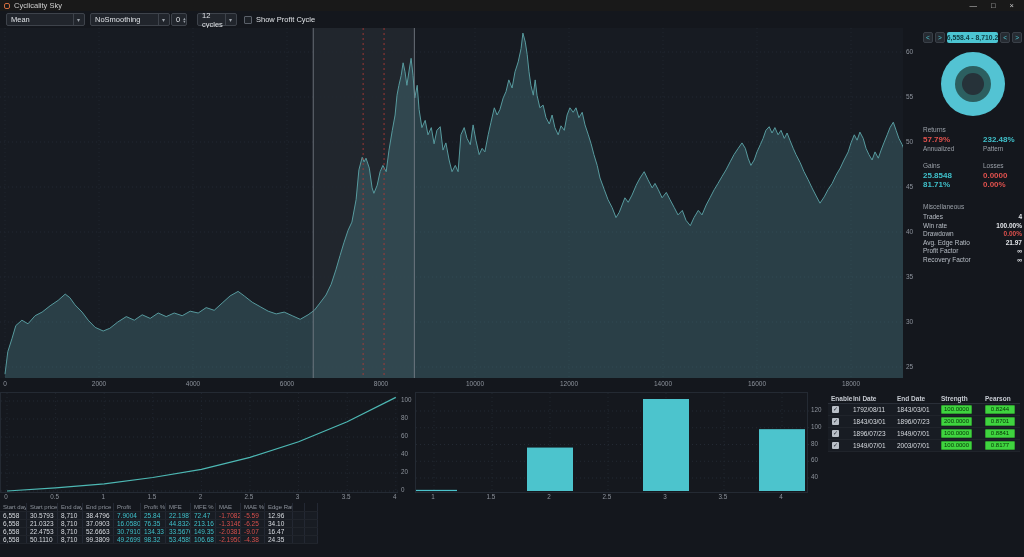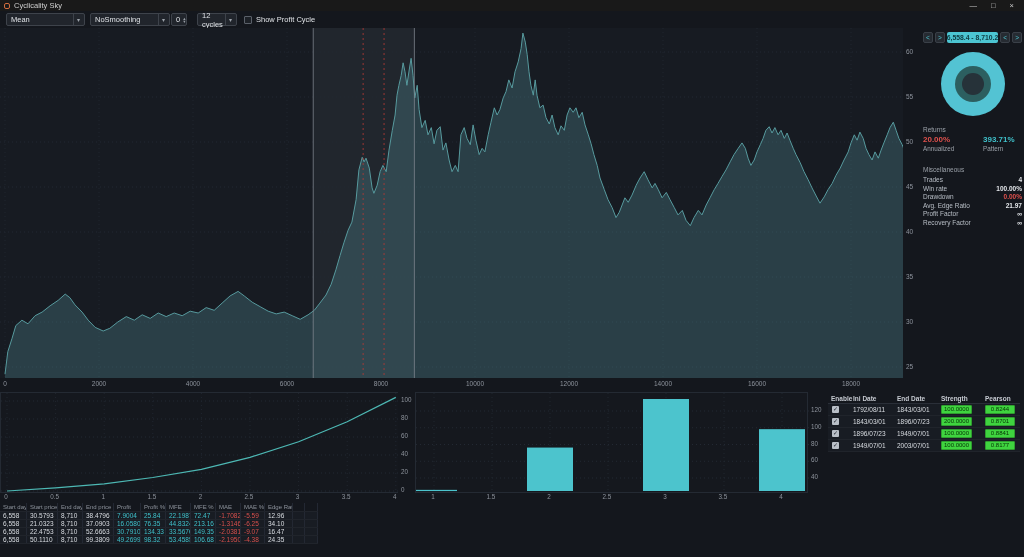--- a/index.html
+++ b/index.html
@@ -176,24 +176,32 @@
       <div class="range-badge">6,558.4 - 8,710.2</div>
       <div class="nav-btn">&lt;</div>
       <div class="nav-btn">&gt;</div>
     </div>
     <div class="donut">
       <div class="mid"></div>
       <div class="hole"></div>
     </div>
     <div class="sec-header">Returns</div>
     <div class="two-col">
-      <div class="big-val red">20.00%</div>
-      <div class="big-val teal">393.71%</div>
+      <div class="big-val red">57.79%</div>
+      <div class="big-val teal">232.48%</div>
       <div class="sub-lbl">Annualized</div>
       <div class="sub-lbl">Pattern</div>
+    </div>
+    <div class="two-col">
+      <div class="sec-header">Gains</div>
+      <div class="sec-header">Losses</div>
+      <div class="big-val teal">25.8548</div>
+      <div class="big-val red">0.0000</div>
+      <div class="big-val teal" style="margin-top:0;">81.71%</div>
+      <div class="big-val red" style="margin-top:0;">0.00%</div>
     </div>
     <div class="sec-header" style="margin-top:14px;">Miscellaneous</div>
     <div class="misc-rows" id="misc-rows">
         <div class="misc-row">
           <span>Trades</span>
           <span class="val">4</span>
         </div>
         <div class="misc-row">
           <span>Win rate</span>
           <span class="val">100.00%</span>

